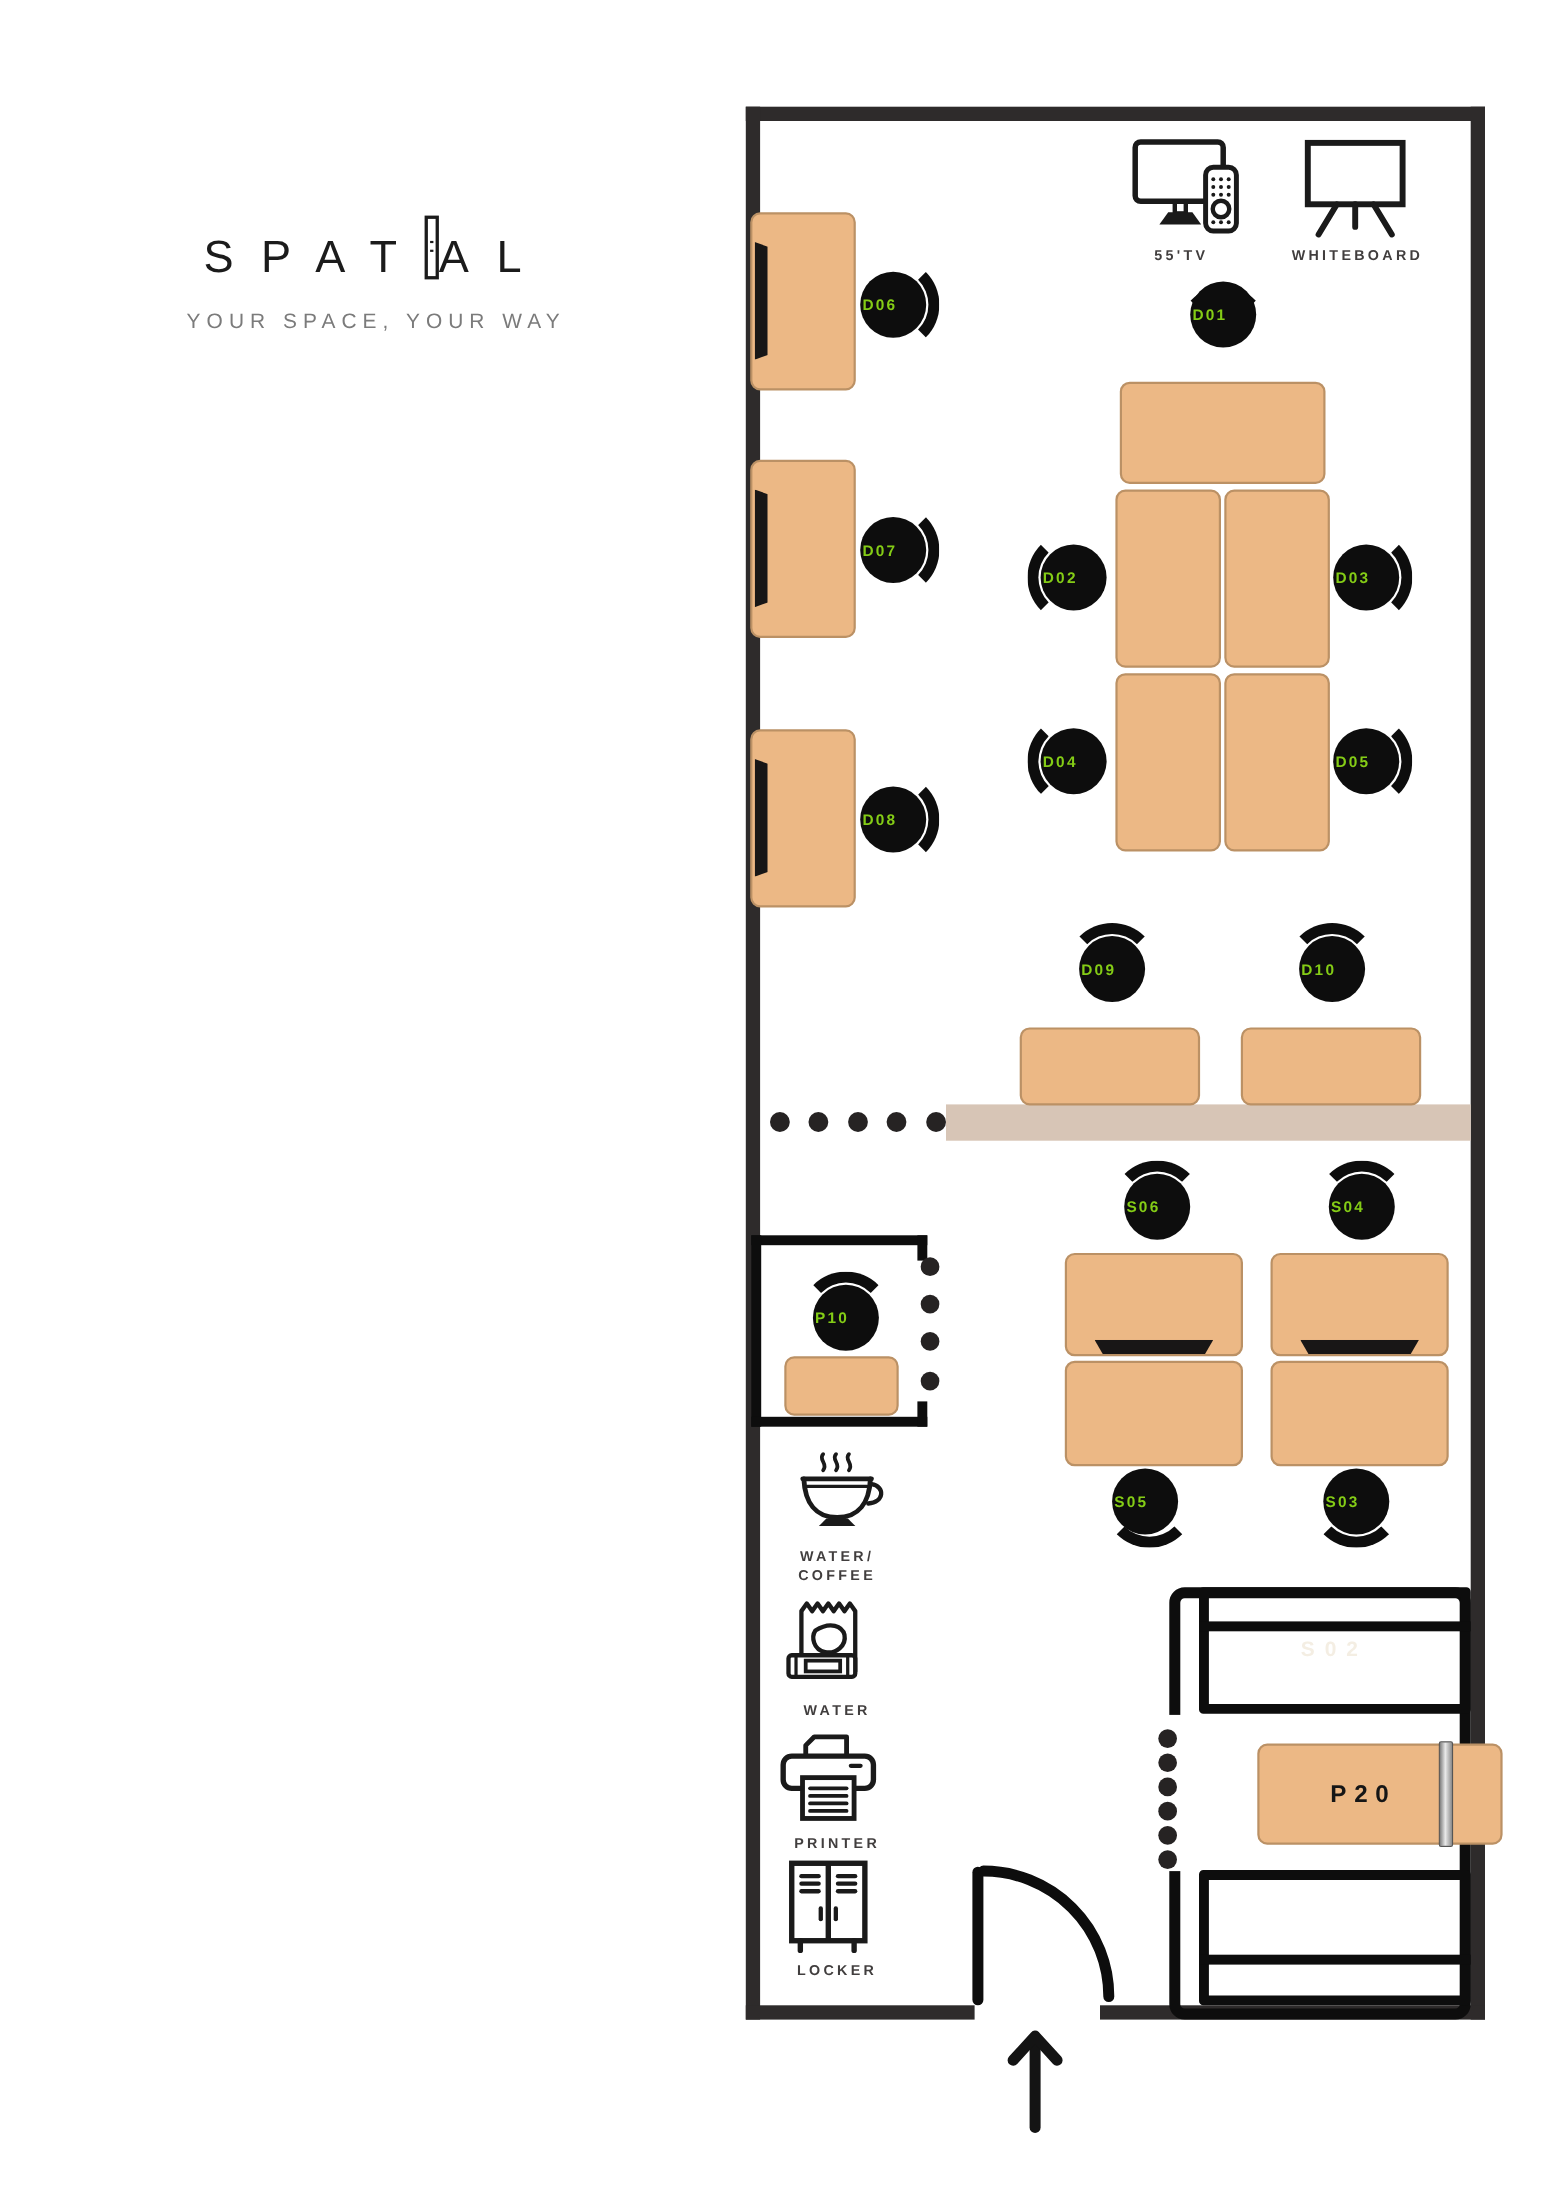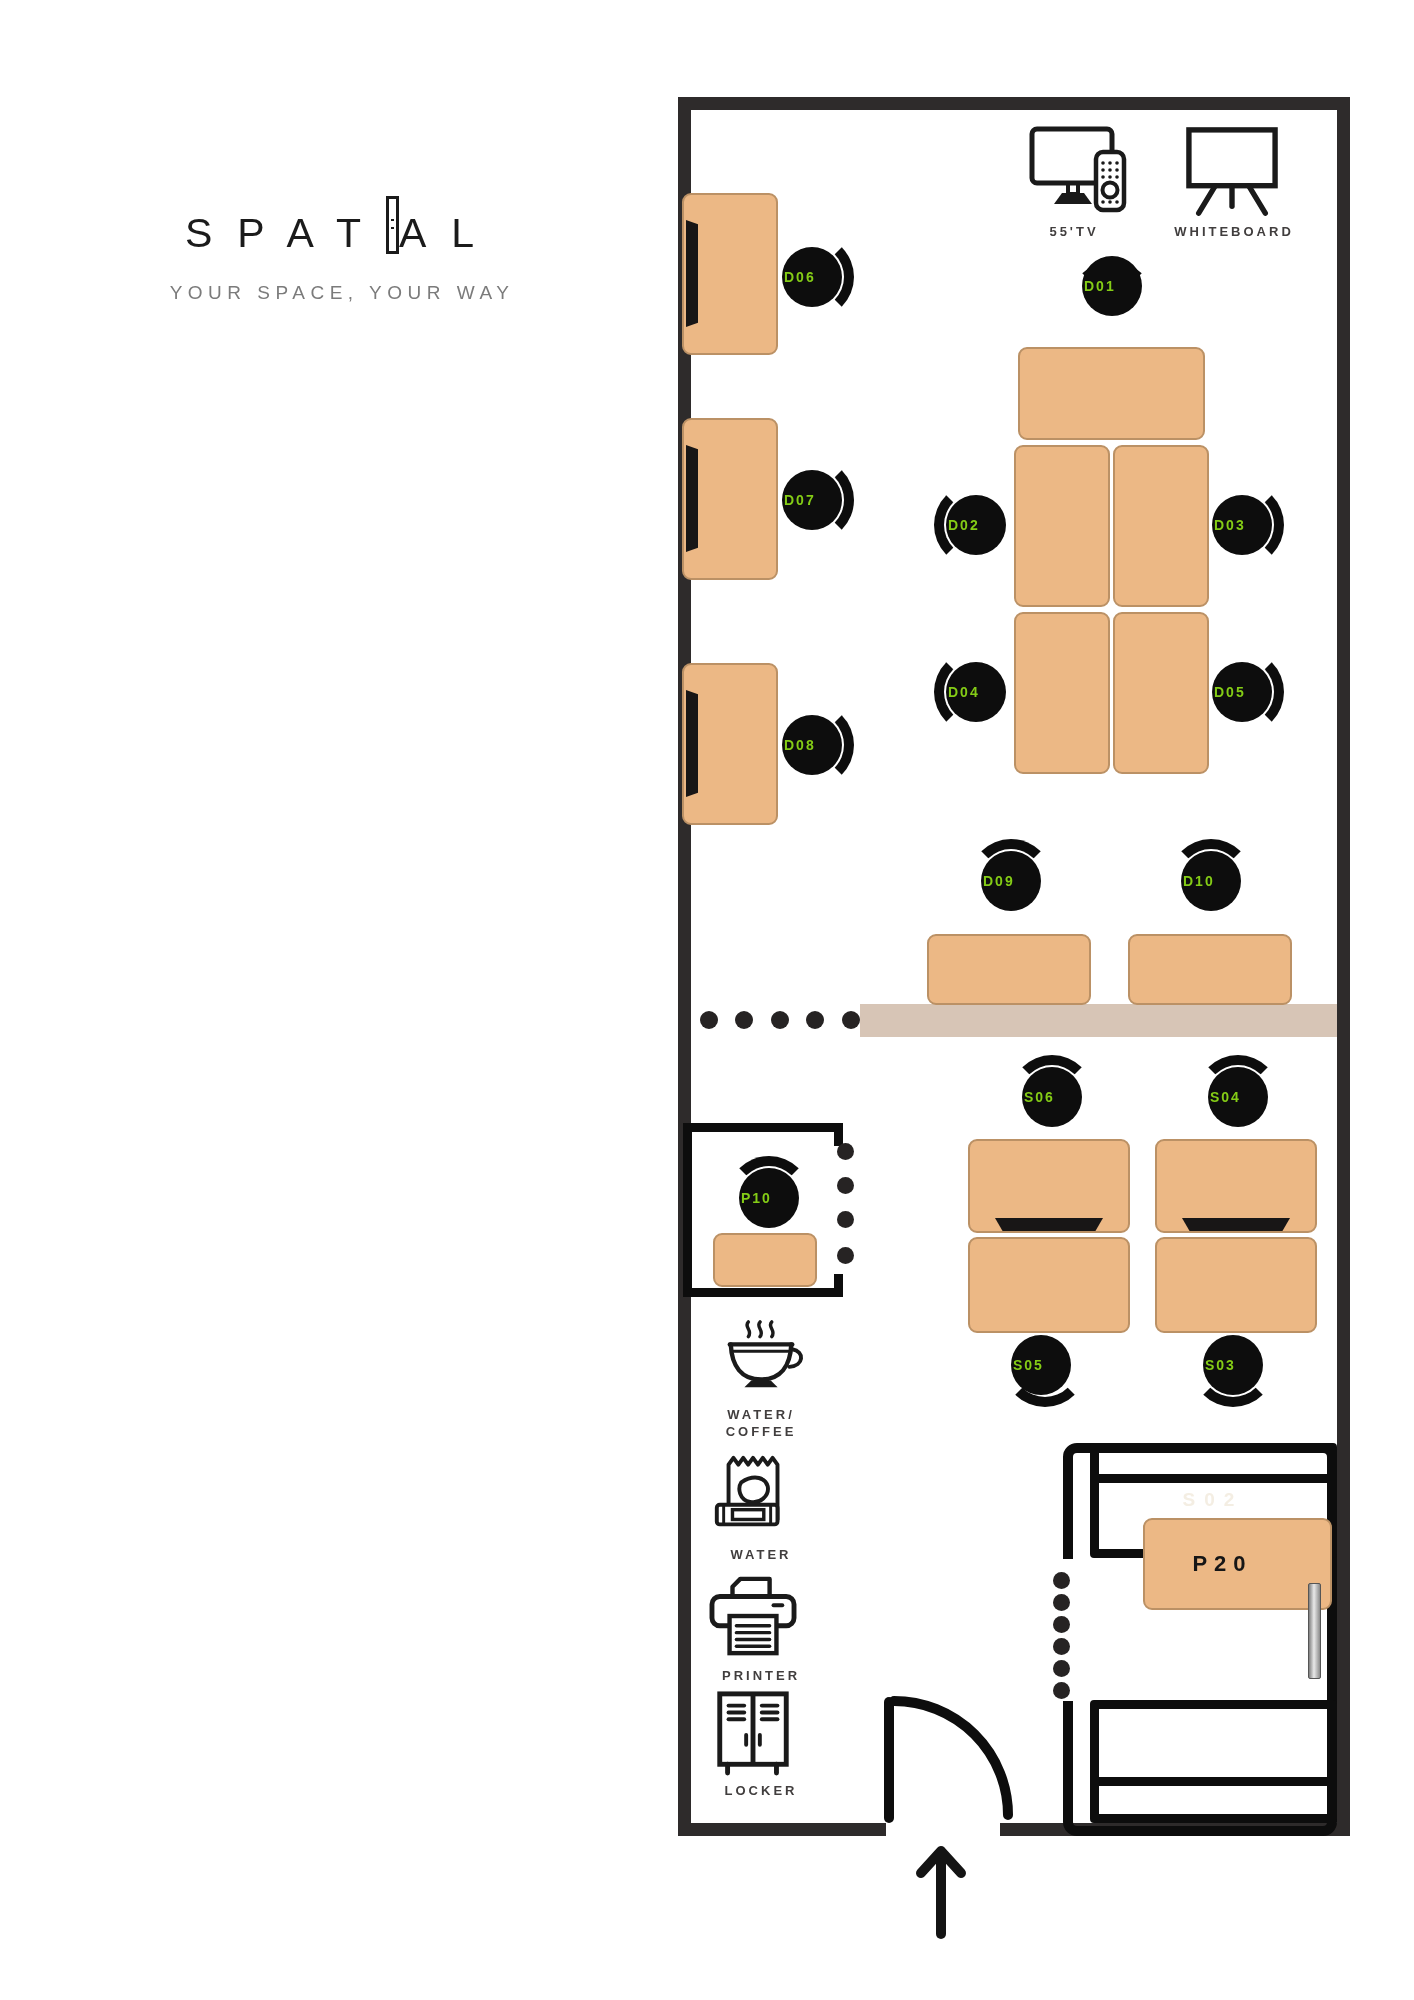--- a/index.html
+++ b/index.html
@@ -285,21 +285,21 @@
     <div class="ink" style="left:412px;top:1680px;width:247px;height:9px"></div>
 
     <div class="abs" style="left:381px;top:1462px;width:18px;height:142px;background:#fff;z-index:2"></div>
     <div class="dot dot17" style="left:375px;top:1475px"></div>
     <div class="dot dot17" style="left:375px;top:1497px"></div>
     <div class="dot dot17" style="left:375px;top:1519px"></div>
     <div class="dot dot17" style="left:375px;top:1541px"></div>
     <div class="dot dot17" style="left:375px;top:1563px"></div>
     <div class="dot dot17" style="left:375px;top:1585px"></div>
 
-    <div class="desk" style="left:465px;top:1421px;width:189px;height:92px;z-index:3">
+    <div class="desk" style="left:465px;top:1488px;width:223px;height:92px;z-index:3">
       <div class="p20label">P20</div>
     </div>
     <div class="mvert" style="left:630px;top:1486px;width:13px;height:96px;z-index:4"></div>
 
     <div class="ink" style="left:206px;top:1600px;width:10px;height:126px;border-radius:5px"></div>
     <svg class="abs" style="left:200px;top:1595px" width="140" height="140" viewBox="0 0 140 140">
       <path d="M 16 9 A 114 114 0 0 1 130 123" fill="none" stroke="#0d0d0d" stroke-width="10" stroke-linecap="round"></path>
     </svg>
   </div>
 

